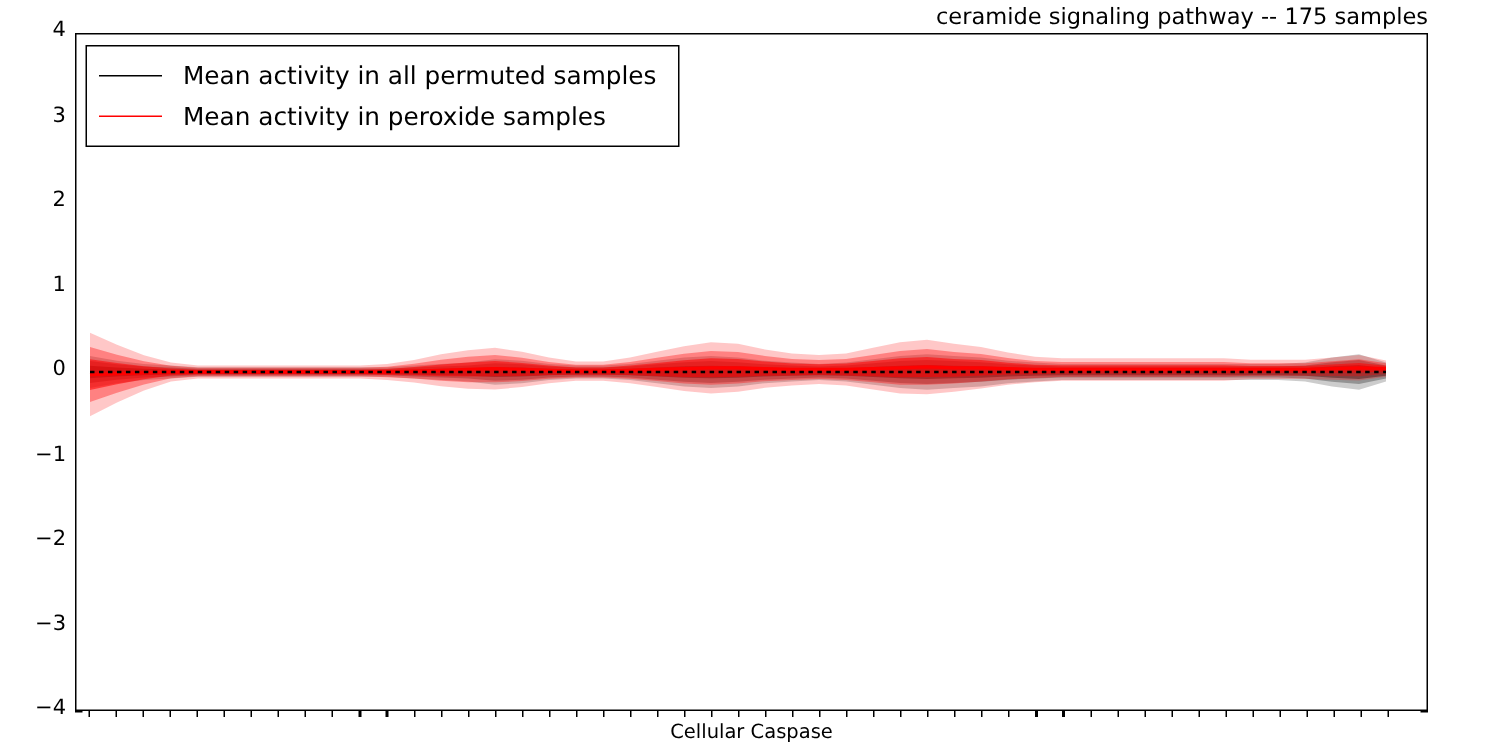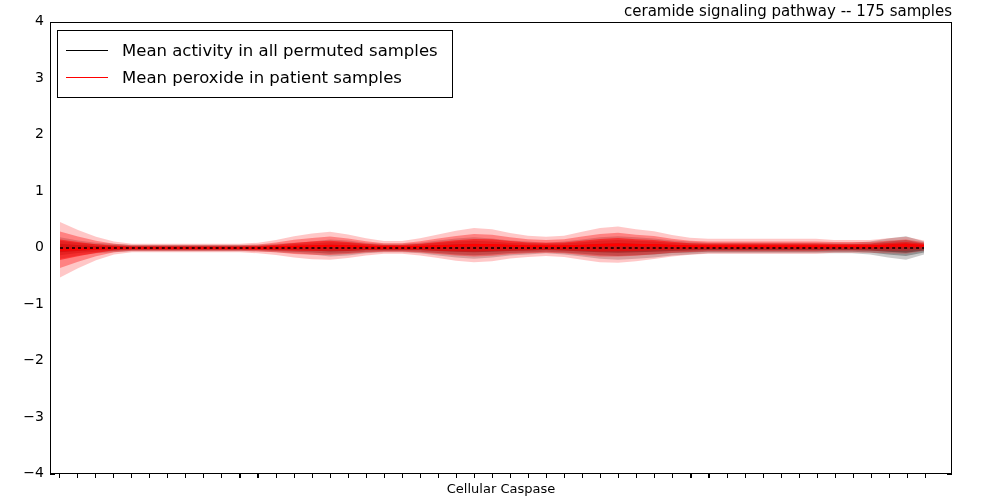--- a/index.html
+++ b/index.html
@@ -202,19 +202,19 @@
     </div>
   </div>
 
   <div id="legend">
       <div class="legend-row">
         <span class="legend-swatch" style="border-top-color: rgb(0, 0, 0);"></span>
         <span class="legend-text">Mean activity in all permuted samples</span>
       </div>
       <div class="legend-row">
         <span class="legend-swatch" style="border-top-color: rgb(255, 0, 0);"></span>
-        <span class="legend-text">Mean peroxide in patient samples</span>
+        <span class="legend-text">Mean activity in peroxide samples</span>
       </div>
     </div>
 
   <div id="x-axis-label">Cellular Caspase</div>
 
 </div>
 
 </body></html>

